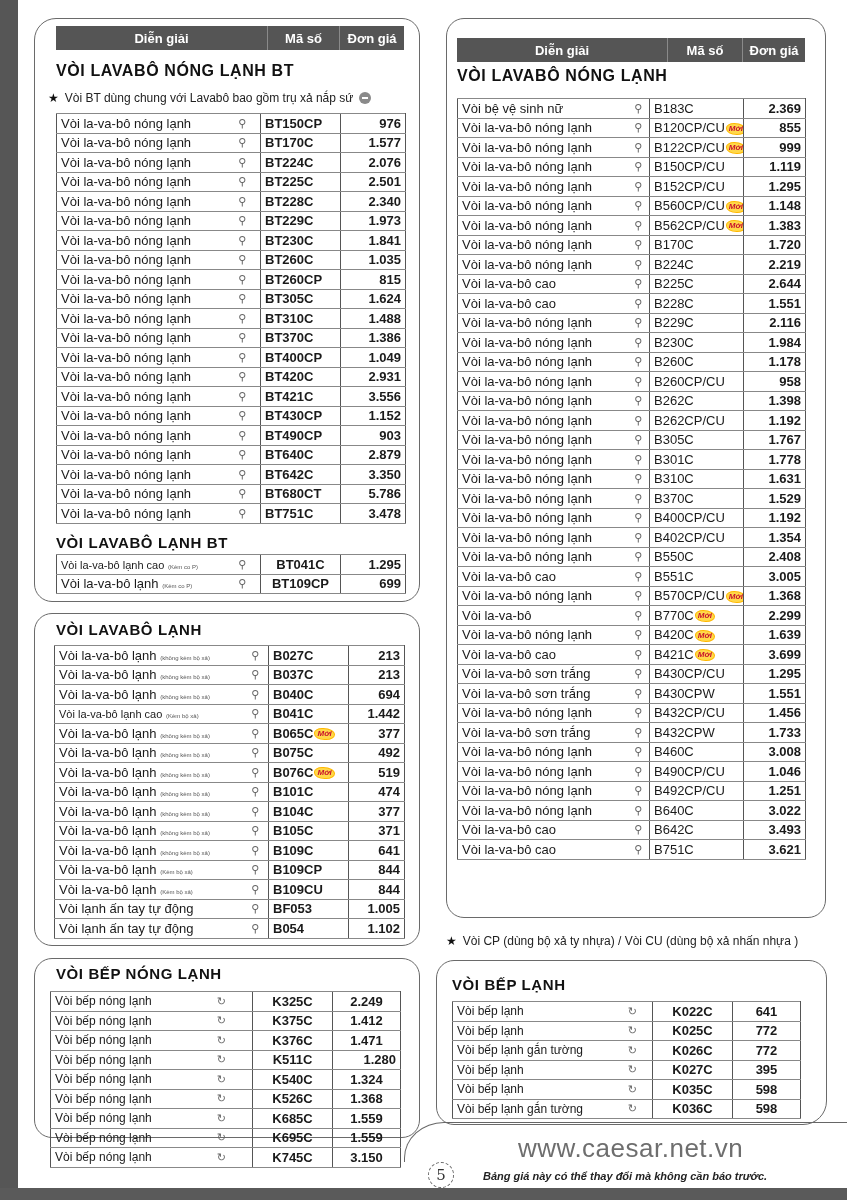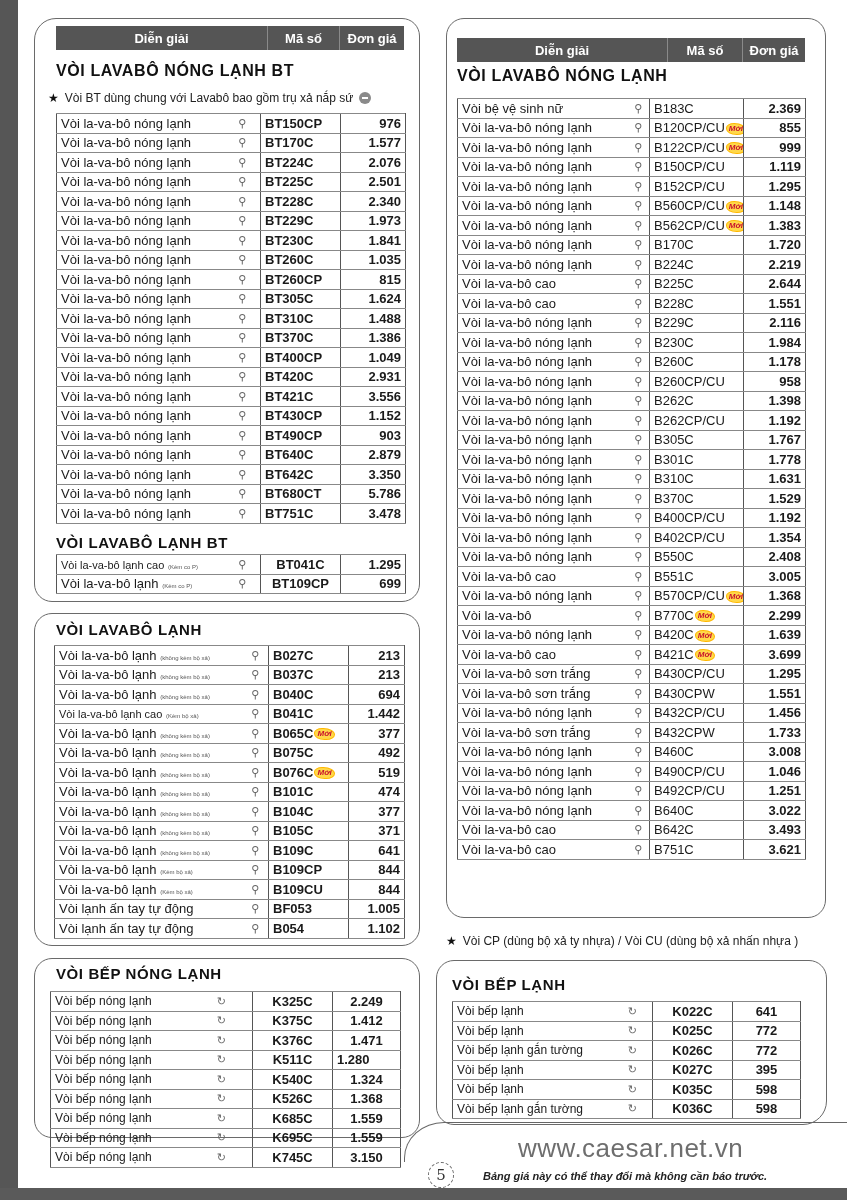--- a/index.html
+++ b/index.html
@@ -608,21 +608,21 @@
       <tr>
         <td class="c-desc" style="font-size: 12px;"><span>Vòi bếp nóng lạnh</span></td>
         <td class="c-icon">↻</td>
         <td class="c-code" style="text-align: center; margin-left: 35px;"><span>K376C</span></td>
         <td class="c-price" style="text-align: center;">1.471</td>
       </tr>
       <tr>
         <td class="c-desc" style="font-size: 12px;"><span>Vòi bếp nóng lạnh</span></td>
         <td class="c-icon">↻</td>
         <td class="c-code" style="text-align: center;"><span>K511C</span></td>
-        <td class="c-price" style="text-align: left;">1.280</td>
+        <td class="c-price" style="text-align: right;">1.280</td>
       </tr>
       <tr>
         <td class="c-desc" style="font-size: 12px;"><span>Vòi bếp nóng lạnh</span></td>
         <td class="c-icon">↻</td>
         <td class="c-code" style="text-align: center;"><span>K540C</span></td>
         <td class="c-price" style="text-align: center;">1.324</td>
       </tr>
       <tr>
         <td class="c-desc" style="font-size: 12px;"><span>Vòi bếp nóng lạnh</span></td>
         <td class="c-icon">↻</td>

